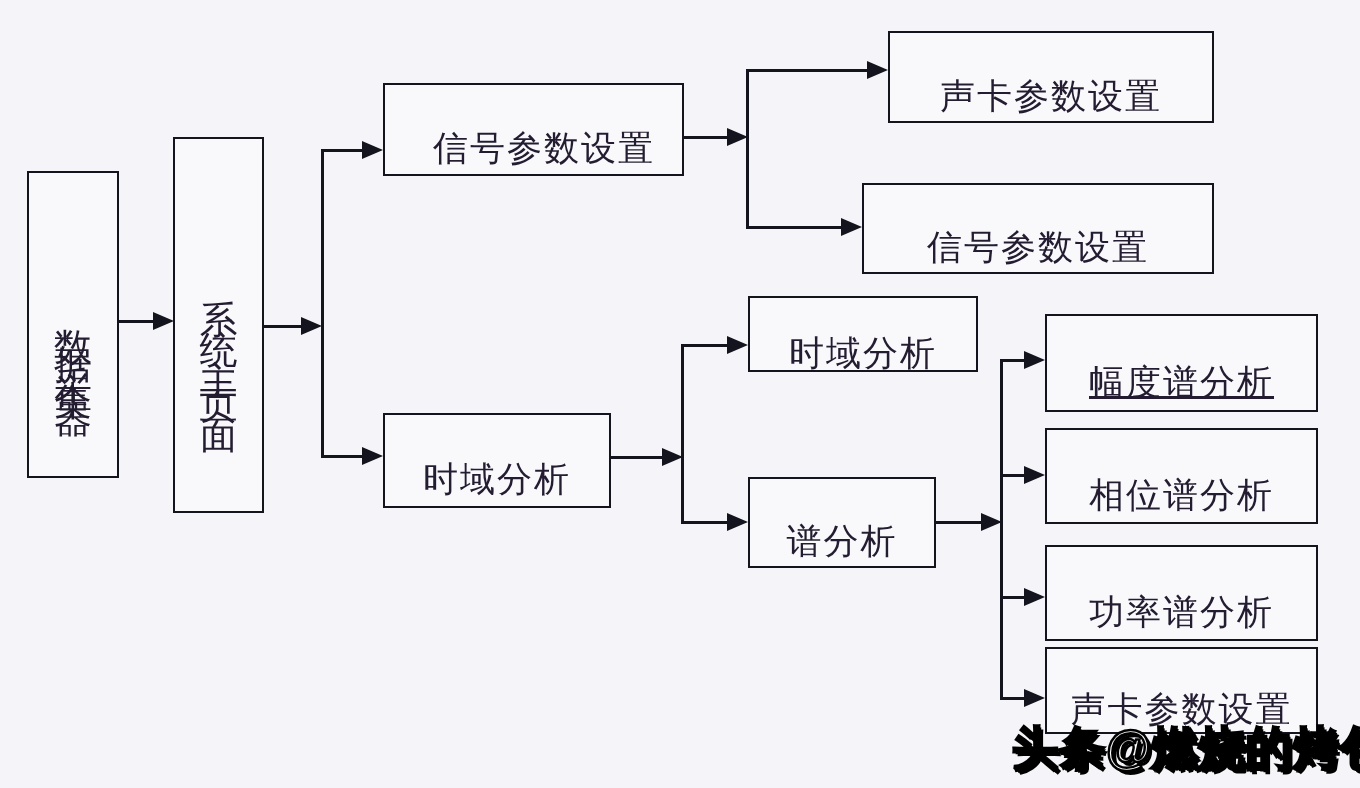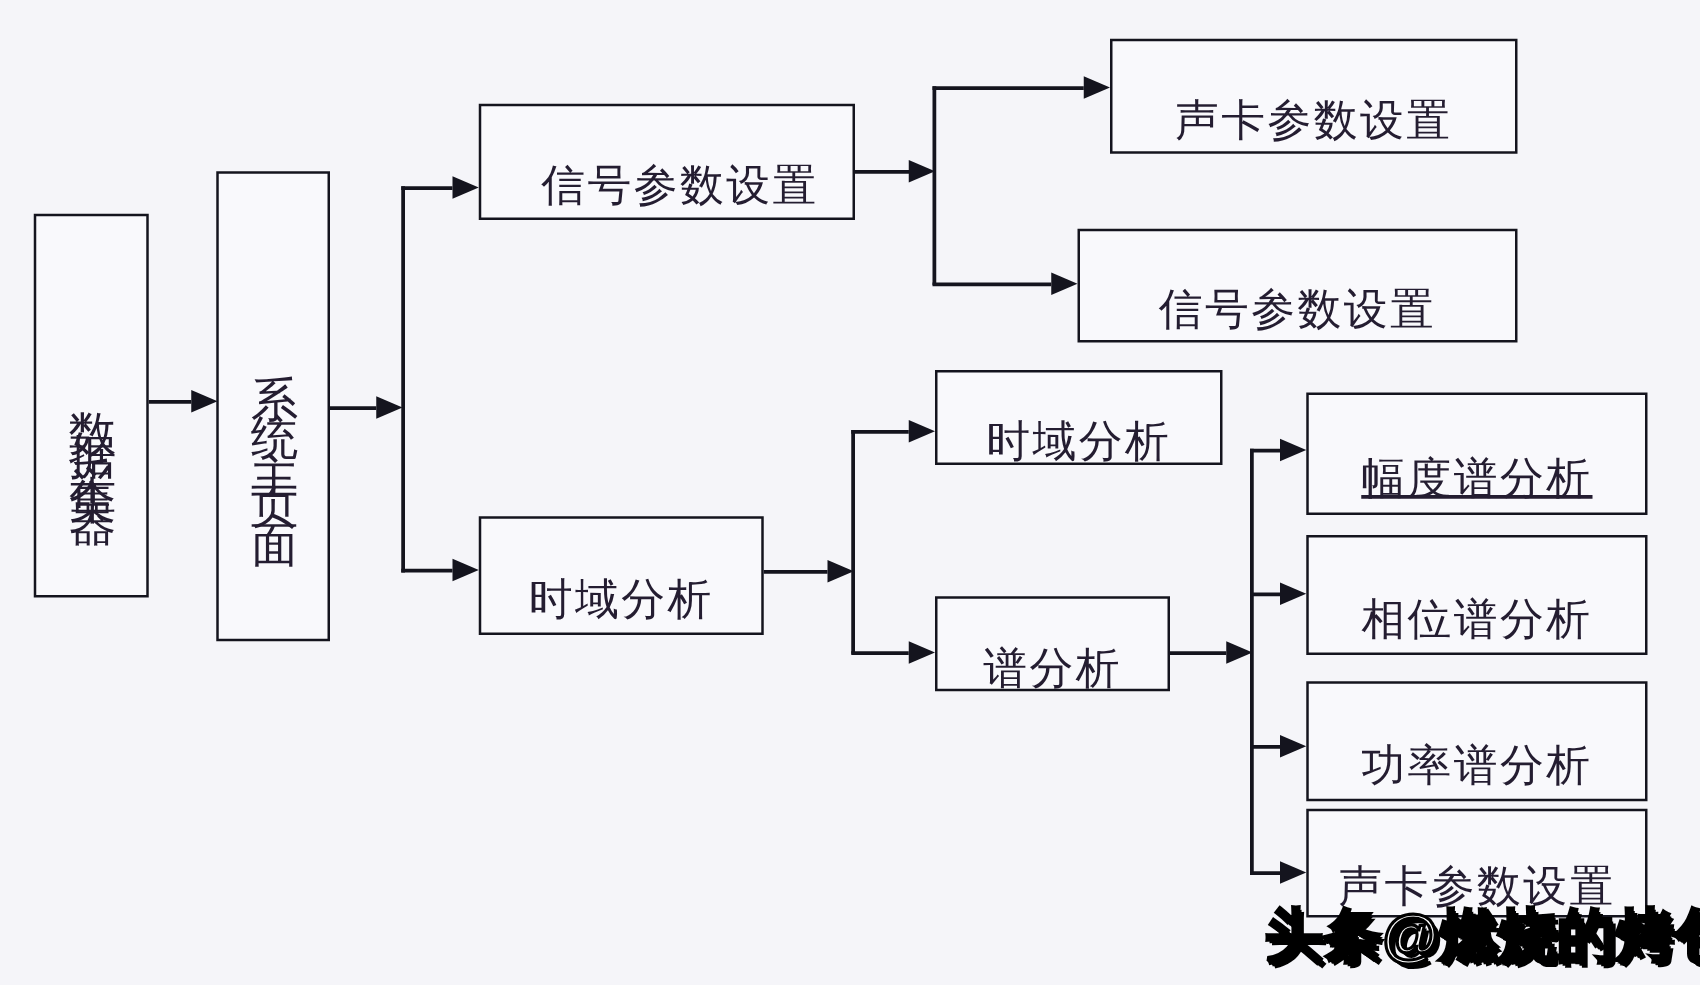--- a/index.html
+++ b/index.html
@@ -93,21 +93,21 @@
   </div>
 
   <div class="node" style="left:383px;top:413px;width:228px;height:95px;">
     <span class="lbl">时域分析</span>
   </div>
 
   <div class="node" style="left:748px;top:296px;width:230px;height:76px;">
     <span class="lbl">时域分析</span>
   </div>
 
-  <div class="node" style="left:748px;top:477px;width:188px;height:76px;">
+  <div class="node" style="left:748px;top:477px;width:188px;height:91px;">
     <span class="lbl">谱分析</span>
   </div>
 
   <div class="node" style="left:1045px;top:314px;width:273px;height:98px;text-decoration:underline;">
     <span class="lbl">幅度谱分析</span>
   </div>
 
   <div class="node" style="left:1045px;top:545px;width:273px;height:96px;">
     <span class="lbl">功率谱分析</span>
   </div>

